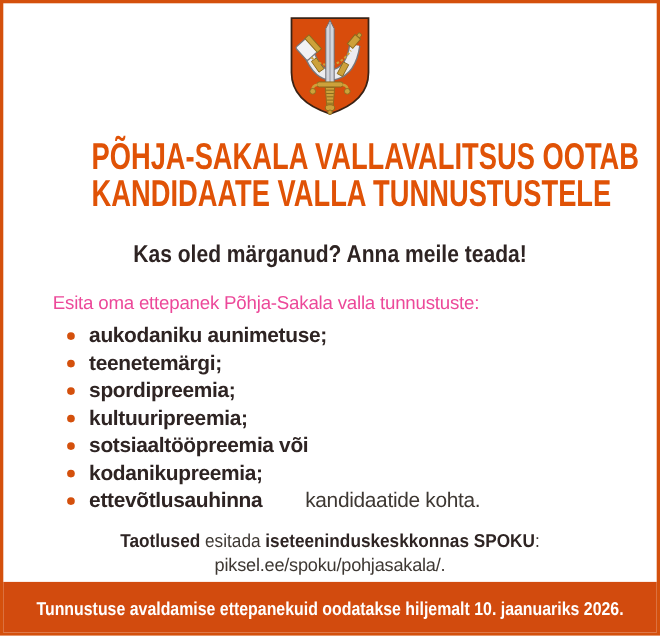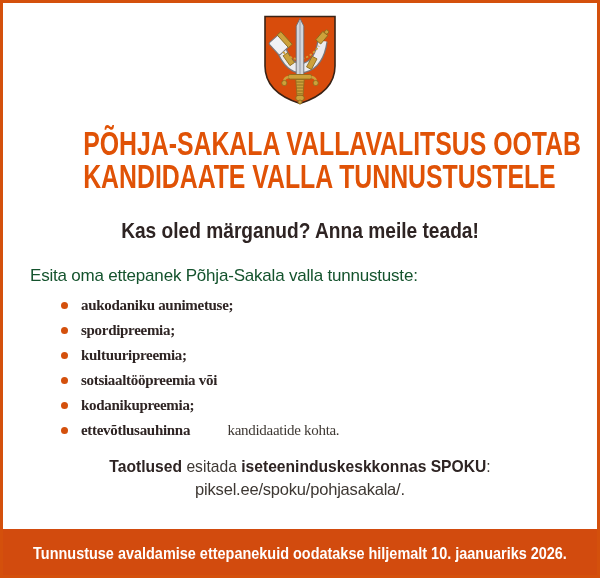--- a/index.html
+++ b/index.html
@@ -38,39 +38,38 @@
     text-align: center;
     color: #2e2423;
     font-weight: 700;
     font-size: 22px;
     line-height: 26px;
     transform: scaleX(0.87);
     transform-origin: 50% 50%;
     white-space: nowrap;
   }
   .intro {
-    margin: 21px 0 0 27px;
-    color: #14532d;
+    margin: 21px 0 0 45px;
+    color: #ec4899;
     font-size: 17px;
     line-height: 21px;
     letter-spacing: -0.2px;
   }
   .awards {
     list-style: none;
     margin: 7px 0 0;
     padding: 0 0 0 58px;
   }
   .award {
     position: relative;
     padding-left: 20px;
     line-height: 25px;
-    font-size: 15px;
+    font-size: 19px;
     letter-spacing: -0.3px;
     color: #2e2423;
-    font-family: Liberation Serif, serif;
   }
   .award .dot {
     position: absolute;
     left: 0;
     top: 9px;
     width: 7px;
     height: 7px;
     border-radius: 50%;
     background: #d4500c;
   }
@@ -160,20 +159,21 @@
       <span class="tline">PÕHJA-SAKALA VALLAVALITSUS OOTAB</span>
       <span class="tline">KANDIDAATE VALLA TUNNUSTUSTELE</span>
     </h1>
 
   <div class="subtitle">Kas oled märganud? Anna meile teada!</div>
 
   <div class="intro">Esita oma ettepanek Põhja-Sakala valla tunnustuste:</div>
 
   <ul class="awards">
     <li class="award"><span class="dot"></span><b>aukodaniku aunimetuse;</b><span class="rest"></span></li>
+    <li class="award"><span class="dot"></span><b>teenetemärgi;</b><span class="rest"></span></li>
     <li class="award"><span class="dot"></span><b>spordipreemia;</b><span class="rest"></span></li>
     <li class="award"><span class="dot"></span><b>kultuuripreemia;</b><span class="rest"></span></li>
     <li class="award"><span class="dot"></span><b>sotsiaaltööpreemia või</b><span class="rest"></span></li>
     <li class="award"><span class="dot"></span><b>kodanikupreemia;</b><span class="rest"></span></li>
     <li class="award"><span class="dot"></span><b>ettevõtlusauhinna</b><span class="rest"> kandidaatide kohta.</span></li>
   </ul>
 
   <div class="submission"><b>Taotlused</b><span> esitada </span><b>iseteeninduskeskkonnas SPOKU</b><span>:</span></div>
 
   <div class="url-line">piksel.ee/spoku/pohjasakala/.</div>

